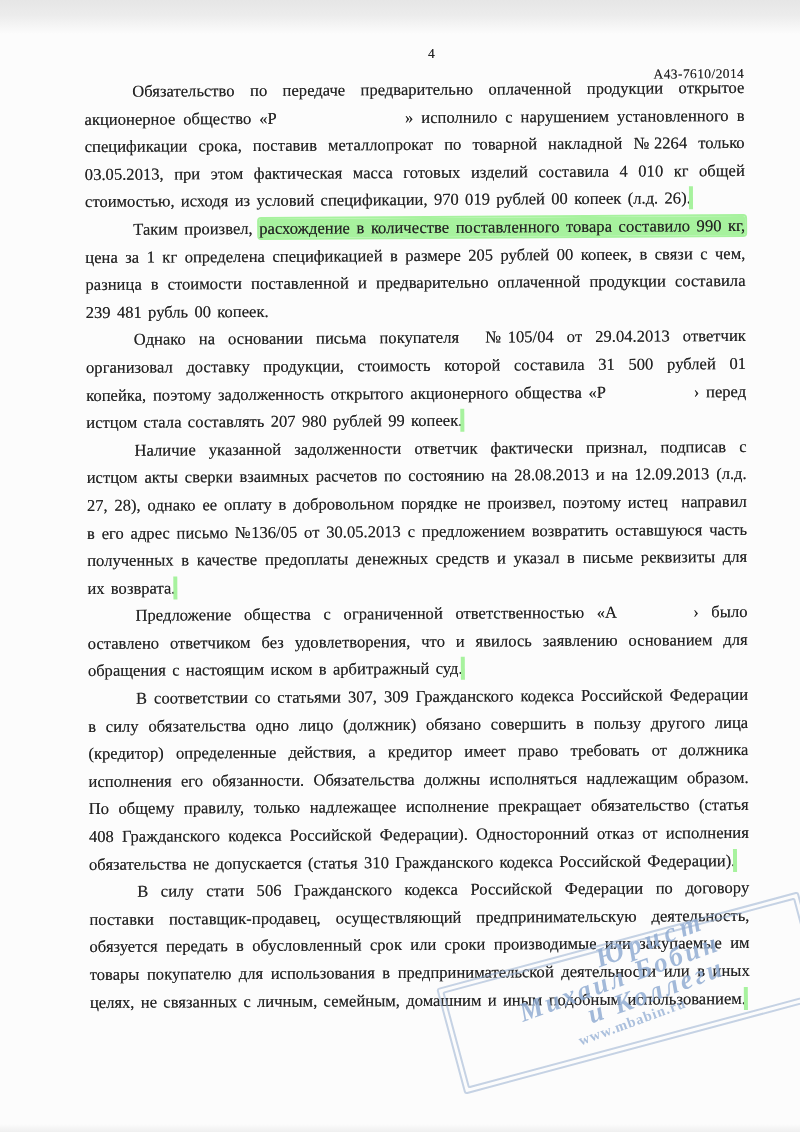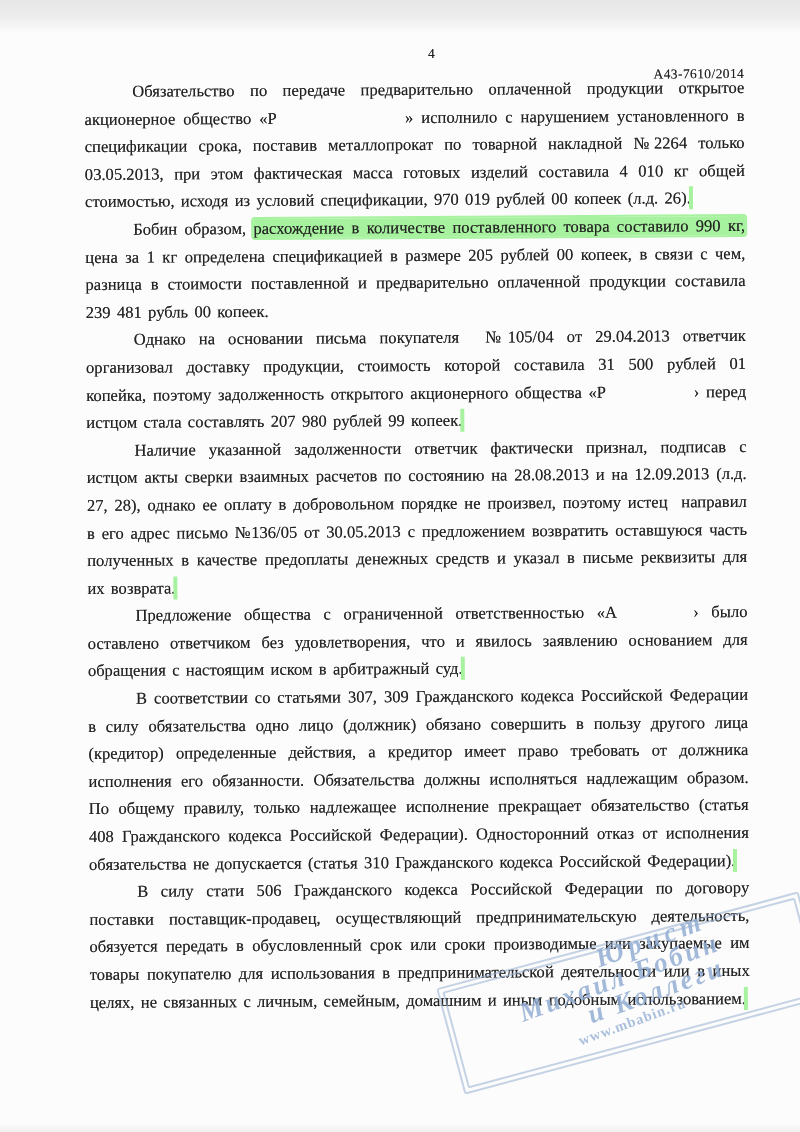--- a/index.html
+++ b/index.html
@@ -102,21 +102,21 @@
   <div class="top-shade"></div>
 
   <div class="content">
     <div class="page-header">
       <span class="page-num">4</span>
       <span class="case-num">А43-7610/2014</span>
     </div>
 
     <div class="body-text">
       <p><span>Обязательство по передаче предварительно оплаченной продукции открытое акционерное общество «Р&nbsp;&nbsp;&nbsp;&nbsp;&nbsp;&nbsp;&nbsp;&nbsp;&nbsp;&nbsp;&nbsp;&nbsp;&nbsp;&nbsp;&nbsp;&nbsp;» исполнило с нарушением установленного в спецификации срока, поставив металлопрокат по товарной накладной №2264 только 03.05.2013, при этом фактическая масса готовых изделий составила 4&nbsp;010 кг общей стоимостью, исходя из условий спецификации, 970&nbsp;019 рублей 00 копеек (л.д. 26).</span><span class="hl"></span><span></span></p>
-      <p><span>Бобин образом, </span><span class="hl">расхождение в количестве поставленного товара составило 990 кг,</span><span> цена за 1 кг определена спецификацией в размере 205 рублей 00 копеек, в связи с чем, разница в стоимости поставленной и предварительно оплаченной продукции составила 239&nbsp;481 рубль 00 копеек.</span></p>
+      <p><span>Таким произвел, </span><span class="hl">расхождение в количестве поставленного товара составило 990 кг,</span><span> цена за 1 кг определена спецификацией в размере 205 рублей 00 копеек, в связи с чем, разница в стоимости поставленной и предварительно оплаченной продукции составила 239&nbsp;481 рубль 00 копеек.</span></p>
       <p><span>Однако на основании письма покупателя &nbsp;№105/04 от 29.04.2013 ответчик организовал доставку продукции, стоимость которой составила 31&nbsp;500 рублей 01 копейка, поэтому задолженность открытого акционерного общества «Р&nbsp;&nbsp;&nbsp;&nbsp;&nbsp;&nbsp;&nbsp;&nbsp;&nbsp;&nbsp;&nbsp;&nbsp;&nbsp;› перед истцом стала составлять 207&nbsp;980 рублей 99 копеек.</span><span class="hl"></span><span></span></p>
       <p><span>Наличие указанной задолженности ответчик фактически признал, подписав с истцом акты сверки взаимных расчетов по состоянию на 28.08.2013 и на 12.09.2013 (л.д. 27, 28), однако ее оплату в добровольном порядке не произвел, поэтому истец &nbsp;направил в его адрес письмо №136/05 от 30.05.2013 с предложением возвратить оставшуюся часть полученных в качестве предоплаты денежных средств и указал в письме реквизиты для их возврата.</span><span class="hl"></span><span></span></p>
       <p><span>Предложение общества с ограниченной ответственностью «А&nbsp;&nbsp;&nbsp;&nbsp;&nbsp;&nbsp;› было оставлено ответчиком без удовлетворения, что и явилось заявлению основанием для обращения с настоящим иском в арбитражный суд.</span><span class="hl"></span><span></span></p>
       <p><span>В соответствии со статьями 307, 309 Гражданского кодекса Российской Федерации в силу обязательства одно лицо (должник) обязано совершить в пользу другого лица (кредитор) определенные действия, а кредитор имеет право требовать от должника исполнения его обязанности. Обязательства должны исполняться надлежащим образом. По общему правилу, только надлежащее исполнение прекращает обязательство (статья 408 Гражданского кодекса Российской Федерации). Односторонний отказ от исполнения обязательства не допускается (статья 310 Гражданского кодекса Российской Федерации).</span><span class="hl"></span><span></span></p>
       <p><span>В силу стати 506 Гражданского кодекса Российской Федерации по договору поставки поставщик-продавец, осуществляющий предпринимательскую деятельность, обязуется передать в обусловленный срок или сроки производимые или закупаемые им товары покупателю для использования в предпринимательской деятельности или в иных целях, не связанных с личным, семейным, домашним и иным подобным использованием.</span><span class="hl"></span><span></span></p>
     </div>
   </div>
 
   <div class="stamp">
     <div class="stamp-inner">

